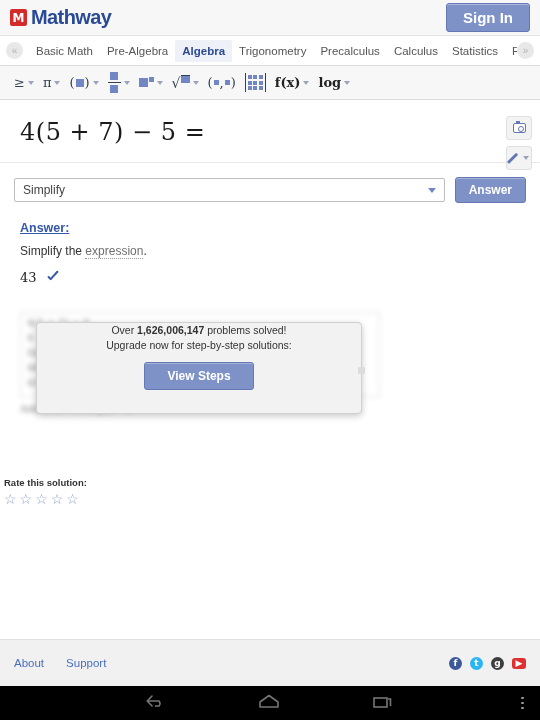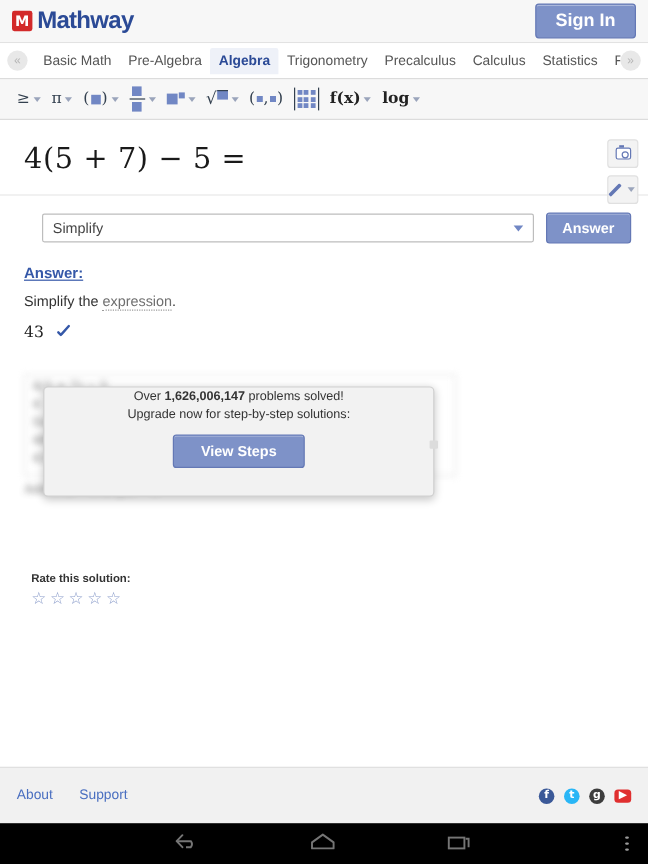--- a/index.html
+++ b/index.html
@@ -123,21 +123,21 @@
     content: ""; position: absolute; left: 0; bottom: 0; width: 13px; height: 3px;
     background: #6478b5; transform: rotate(-45deg); transform-origin: left bottom;
     border-radius: 1px;
   }
 
   
   .oprow { display: flex; align-items: center; gap: 10px; padding: 14px 14px 10px; }
   .op-select {
     flex: 1; height: 24px; border: 1px solid #bdbdbd; border-radius: 2px;
     background: #fff; display: flex; align-items: center; justify-content: space-between;
-    padding: 0 8px; font-size: 12px; color: #444; cursor: pointer; margin-left: 21px;
+    padding: 0 8px; font-size: 12px; color: #444; cursor: pointer;
   }
   .op-caret { width: 0; height: 0; border-left: 4px solid transparent;
               border-right: 4px solid transparent; border-top: 5px solid #7187c4; }
   .answer-btn {
     background: #7e92c8; border: 1px solid #6478b5; border-radius: 3px; color: #fff;
     font-size: 12px; font-weight: bold; padding: 5px 13px; cursor: pointer;
     box-shadow: 0 1px 0 rgba(255,255,255,.3) inset;
   }
 
   
@@ -187,21 +187,21 @@
     background: #7e92c8; border: 1px solid #6478b5; border-radius: 3px; color: #fff;
     font-size: 12px; font-weight: bold; padding: 6px 22px; cursor: pointer;
     box-shadow: 0 1px 0 rgba(255,255,255,.3) inset;
   }
   .modal-nub {
     position: absolute; right: -4px; top: 44px; width: 7px; height: 7px;
     background: #dcdcdc; border-radius: 1px;
   }
 
   
-  .rating { position: absolute; left: 26px; top: 477px; }
+  .rating { position: absolute; left: 4px; top: 477px; }
   .rating-label { font-size: 9.5px; font-weight: bold; color: #333; margin-bottom: 4px; }
   .stars { display: flex; gap: 3px; }
   .star { color: #8fa0cc; font-size: 14px; line-height: 1; cursor: pointer;
           font-family: "DejaVu Sans", sans-serif; }
 
   
   .footer {
     position: absolute; left: 0; bottom: 34px; width: 540px; height: 47px;
     background: #f1f1f1; border-top: 1px solid #e0e0e0;
     display: flex; align-items: center; justify-content: space-between;

